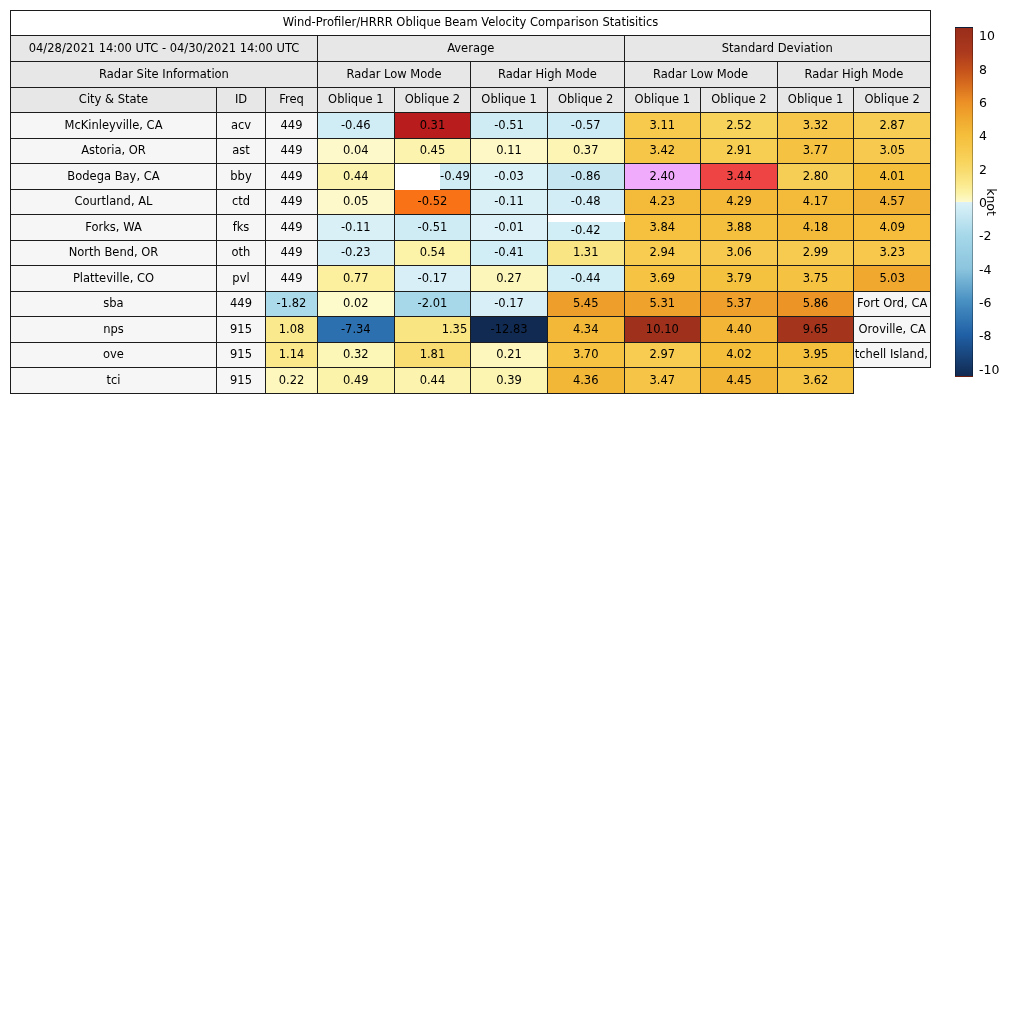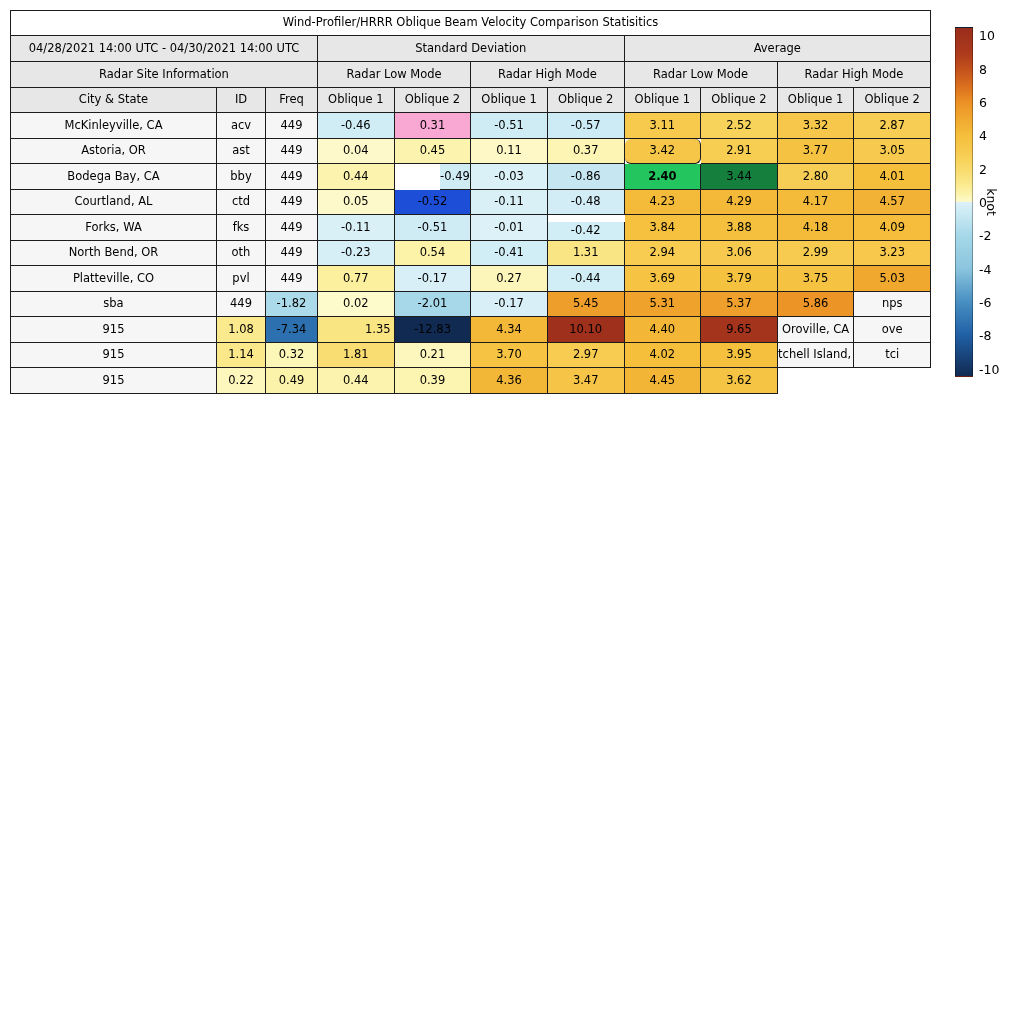--- a/index.html
+++ b/index.html
@@ -55,22 +55,22 @@
 </head>
 <body>
 
 <div id="canvas">
 
   <div id="stats-table">
 
     <div class="cell c-span11 title-cell">Wind-Profiler/HRRR Oblique Beam Velocity Comparison Statisitics</div>
 
     <div class="cell c-span3 head">04/28/2021 14:00 UTC - 04/30/2021 14:00 UTC</div>
+    <div class="cell c-span4 head">Average</div>
     <div class="cell c-span4 head">Standard Deviation</div>
-    <div class="cell c-span4 head">Average</div>
 
     <div class="cell c-span3 head">Radar Site Information</div>
     <div class="cell c-span2 head">Radar Low Mode</div>
     <div class="cell c-span2 head">Radar High Mode</div>
     <div class="cell c-span2 head">Radar Low Mode</div>
     <div class="cell c-span2 head">Radar High Mode</div>
 
     <div class="cell head">City &amp; State</div>
     <div class="cell head">ID</div>
     <div class="cell head">Freq</div>
@@ -80,57 +80,57 @@
     <div class="cell head">Oblique 2</div>
     <div class="cell head">Oblique 1</div>
     <div class="cell head">Oblique 2</div>
     <div class="cell head">Oblique 1</div>
     <div class="cell head">Oblique 2</div>
 
   <div class="cell info">McKinleyville, CA</div>
   <div class="cell info">acv</div>
   <div class="cell info">449</div>
   <div class="cell val" style="background: rgb(208, 236, 245);">-0.46</div>
-  <div class="cell val" style="background: #f9a8d4;">0.31</div>
+  <div class="cell val" style="background: #b91c1c;">0.31</div>
   <div class="cell val" style="background: rgb(207, 236, 245);">-0.51</div>
   <div class="cell val" style="background: rgb(205, 235, 244);">-0.57</div>
   <div class="cell val" style="background: rgb(247, 202, 78);">3.11</div>
   <div class="cell val" style="background: rgb(248, 211, 91);">2.52</div>
   <div class="cell val" style="background: rgb(246, 199, 74);">3.32</div>
   <div class="cell val" style="background: rgb(247, 205, 83);">2.87</div>
 
   <div class="cell info">Astoria, OR</div>
   <div class="cell info">ast</div>
   <div class="cell info">449</div>
   <div class="cell val" style="background: rgb(253, 249, 202);">0.04</div>
   <div class="cell val" style="background: rgb(252, 244, 174);">0.45</div>
   <div class="cell val" style="background: rgb(253, 248, 197);">0.11</div>
   <div class="cell val" style="background: rgb(252, 245, 179);">0.37</div>
-  <div class="cell val" style="background: rgb(246, 198, 72); border-radius: 6px;">3.42</div>
+  <div class="cell val" style="background: rgb(246, 198, 72);">3.42</div>
   <div class="cell val" style="background: rgb(247, 205, 82);">2.91</div>
   <div class="cell val" style="background: rgb(245, 194, 65);">3.77</div>
   <div class="cell val" style="background: rgb(247, 202, 79);">3.05</div>
 
   <div class="cell info">Bodega Bay, CA</div>
   <div class="cell info">bby</div>
   <div class="cell info">449</div>
   <div class="cell val" style="background: rgb(252, 244, 174);">0.44</div>
   <div class="cell val" style="background: rgb(207, 236, 245); margin-left: 45px;">-0.49</div>
   <div class="cell val" style="background: rgb(219, 241, 248);">-0.03</div>
   <div class="cell val" style="background: rgb(198, 231, 242);">-0.86</div>
-  <div class="cell val" style="background: #22c55e; font-weight: bold;">2.40</div>
-  <div class="cell val" style="background: #15803d;">3.44</div>
+  <div class="cell val" style="background: #f0abfc;">2.40</div>
+  <div class="cell val" style="background: #ef4444;">3.44</div>
   <div class="cell val" style="background: rgb(247, 206, 85);">2.80</div>
   <div class="cell val" style="background: rgb(245, 191, 60);">4.01</div>
 
   <div class="cell info">Courtland, AL</div>
   <div class="cell info">ctd</div>
   <div class="cell info">449</div>
   <div class="cell val" style="background: rgb(253, 249, 202);">0.05</div>
-  <div class="cell val" style="background: #1d4ed8;">-0.52</div>
+  <div class="cell val" style="background: #f97316;">-0.52</div>
   <div class="cell val" style="background: rgb(217, 240, 247);">-0.11</div>
   <div class="cell val" style="background: rgb(210, 237, 246);">-0.48</div>
   <div class="cell val" style="background: rgb(244, 186, 57);">4.23</div>
   <div class="cell val" style="background: rgb(244, 185, 56);">4.29</div>
   <div class="cell val" style="background: rgb(244, 187, 58);">4.17</div>
   <div class="cell val" style="background: rgb(242, 178, 53);">4.57</div>
 
   <div class="cell info">Forks, WA</div>
   <div class="cell info">fks</div>
   <div class="cell info">449</div>
@@ -171,20 +171,21 @@
   <div class="cell info">449</div>
   <div class="cell val" style="background: rgb(171, 218, 234);">-1.82</div>
   <div class="cell val" style="background: rgb(253, 250, 204);">0.02</div>
   <div class="cell val" style="background: rgb(166, 216, 233);">-2.01</div>
   <div class="cell val" style="background: rgb(216, 239, 247);">-0.17</div>
   <div class="cell val" style="background: rgb(238, 158, 43);">5.45</div>
   <div class="cell val" style="background: rgb(239, 162, 44);">5.31</div>
   <div class="cell val" style="background: rgb(239, 160, 44);">5.37</div>
   <div class="cell val" style="background: rgb(237, 148, 39);">5.86</div>
 
+  <div class="cell info">Fort Ord, CA</div>
   <div class="cell info">nps</div>
   <div class="cell info">915</div>
   <div class="cell val" style="background: rgb(251, 233, 141);">1.08</div>
   <div class="cell val" style="background: rgb(45, 112, 175);">-7.34</div>
   <div class="cell val" style="background: rgb(250, 229, 131); padding-left: 44px;">1.35</div>
   <div class="cell val" style="background: rgb(17, 42, 82);">-12.83</div>
   <div class="cell val" style="background: rgb(243, 184, 56);">4.34</div>
   <div class="cell val" style="background: rgb(158, 48, 28);">10.10</div>
   <div class="cell val" style="background: rgb(243, 182, 55);">4.40</div>
   <div class="cell val" style="background: rgb(164, 52, 28);">9.65</div>

